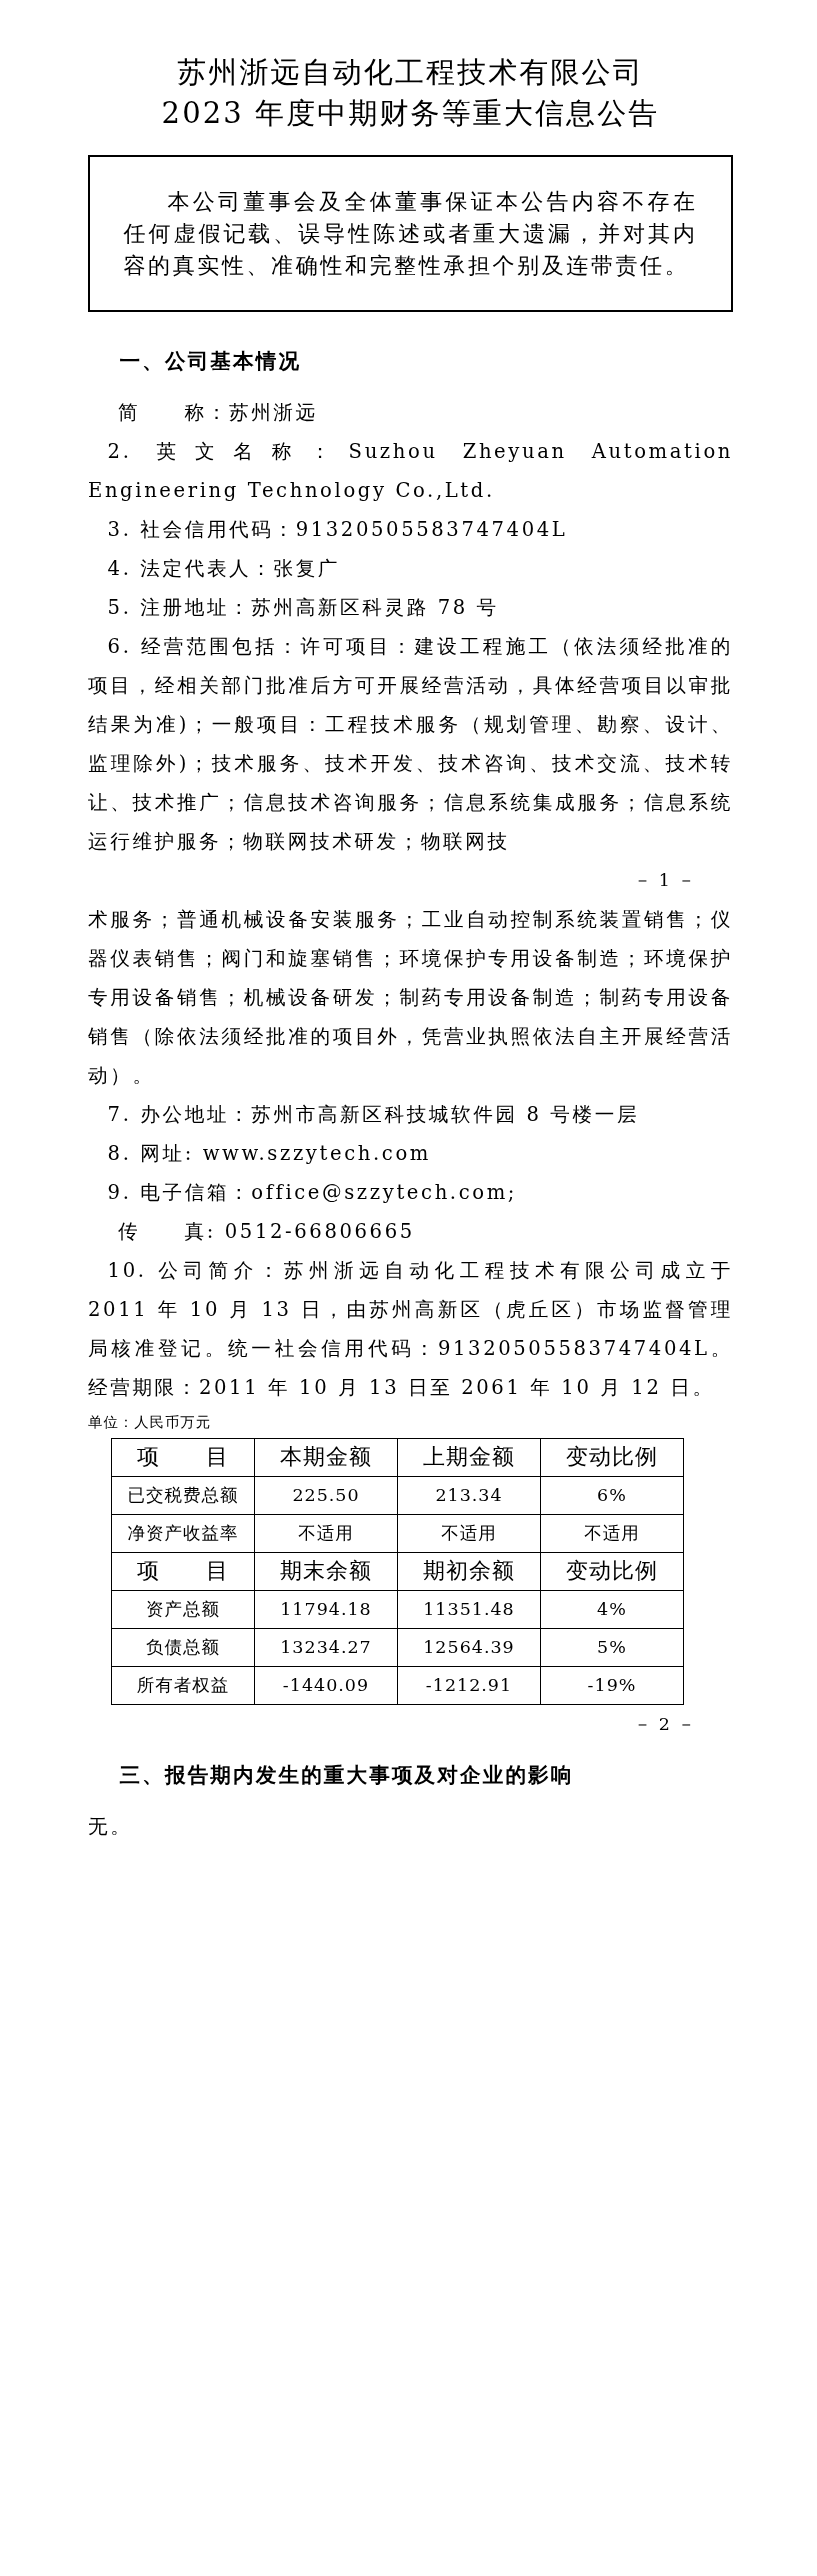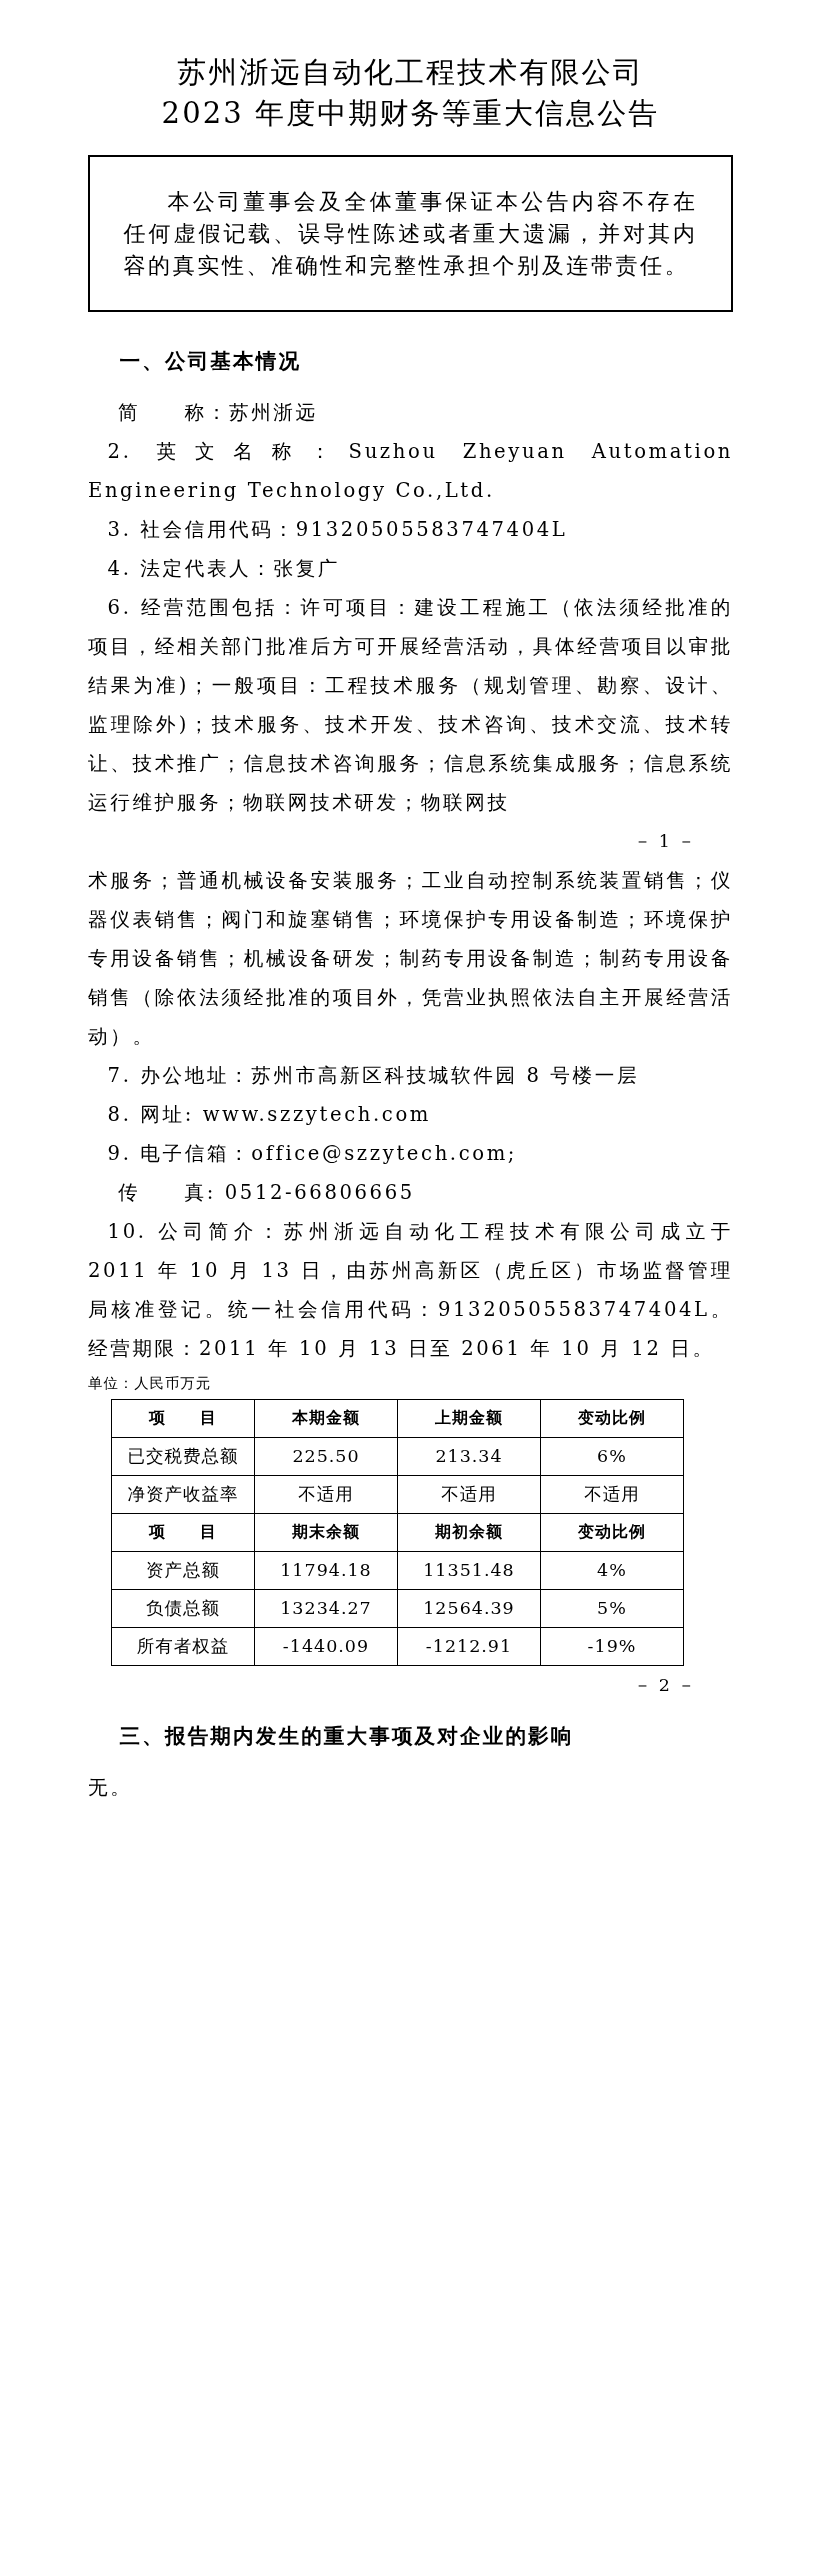--- a/index.html
+++ b/index.html
@@ -56,41 +56,42 @@
   }
   table.fin td{
     border:1px solid #000;
     height:37px;
     text-align:center;
     vertical-align:middle;
     font-size:17.5px;
     letter-spacing:1px;
     padding:0;
   }
-  table.fin td.hcell{font-weight:bold;font-size:16px;}
+  table.fin td.hcell{font-weight:normal;font-size:22px;}
 </style>
 </head>
 <body>
 
 <div class="page">
   <div class="content">
 
     <h1 class="title title-1">苏州浙远自动化工程技术有限公司</h1>
     <h1 class="title title-2">2023 年度中期财务等重大信息公告</h1>
 
     <div class="notice">
       <p>本公司董事会及全体董事保证本公告内容不存在任何虚假记载、误导性陈述或者重大遗漏，并对其内容的真实性、准确性和完整性承担个别及连带责任。</p>
     </div>
 
     <h2 class="heading h-first">一、公司基本情况</h2>
 
     <p class="line ind2">简　　称：苏州浙远</p>
     <p class="line ind1">2. 英文名称：Suzhou Zheyuan Automation Engineering Technology Co.,Ltd.</p>
     <p class="line ind1">3. 社会信用代码：91320505583747404L</p>
     <p class="line ind1">4. 法定代表人：张复广</p>
+    <p class="line ind1">5. 注册地址：苏州高新区科灵路 78 号</p>
     <p class="line ind1">6. 经营范围包括：许可项目：建设工程施工（依法须经批准的项目，经相关部门批准后方可开展经营活动，具体经营项目以审批结果为准)；一般项目：工程技术服务（规划管理、勘察、设计、监理除外)；技术服务、技术开发、技术咨询、技术交流、技术转让、技术推广；信息技术咨询服务；信息系统集成服务；信息系统运行维护服务；物联网技术研发；物联网技</p>
 
     <p class="marker">－ 1 －</p>
 
     <p class="line noind">术服务；普通机械设备安装服务；工业自动控制系统装置销售；仪器仪表销售；阀门和旋塞销售；环境保护专用设备制造；环境保护专用设备销售；机械设备研发；制药专用设备制造；制药专用设备销售（除依法须经批准的项目外，凭营业执照依法自主开展经营活动）。</p>
     <p class="line ind1">7. 办公地址：苏州市高新区科技城软件园 8 号楼一层</p>
     <p class="line ind1">8. 网址: www.szzytech.com</p>
     <p class="line ind1">9. 电子信箱：office@szzytech.com;</p>
     <p class="line ind2">传　　真: 0512-66806665</p>
     <p class="line ind1">10. 公司简介：苏州浙远自动化工程技术有限公司成立于 2011 年 10 月 13 日，由苏州高新区（虎丘区）市场监督管理局核准登记。统一社会信用代码：91320505583747404L。经营期限：2011 年 10 月 13 日至 2061 年 10 月 12 日。</p>

